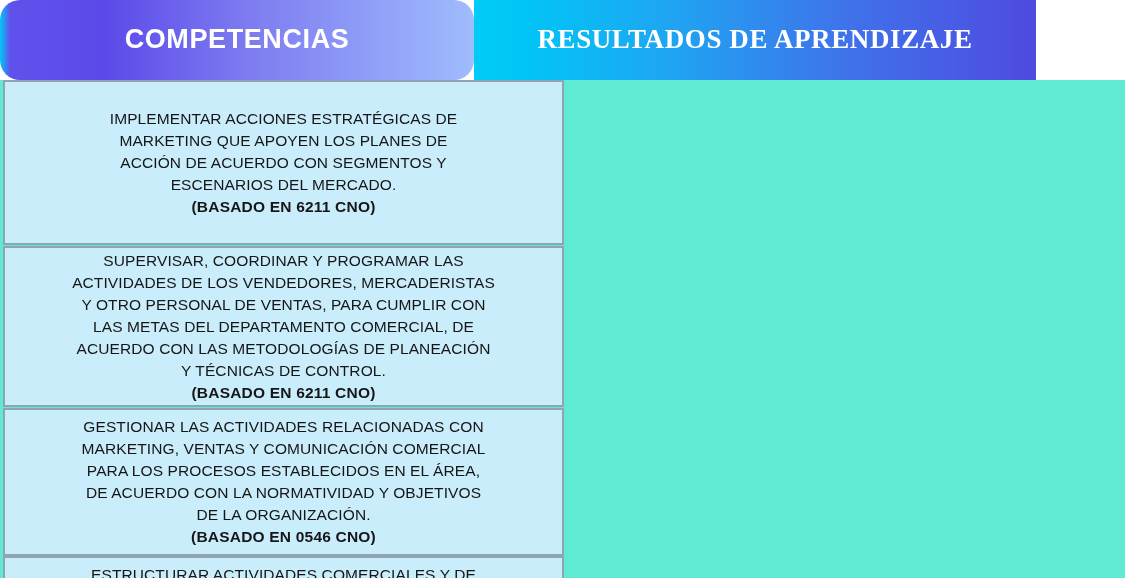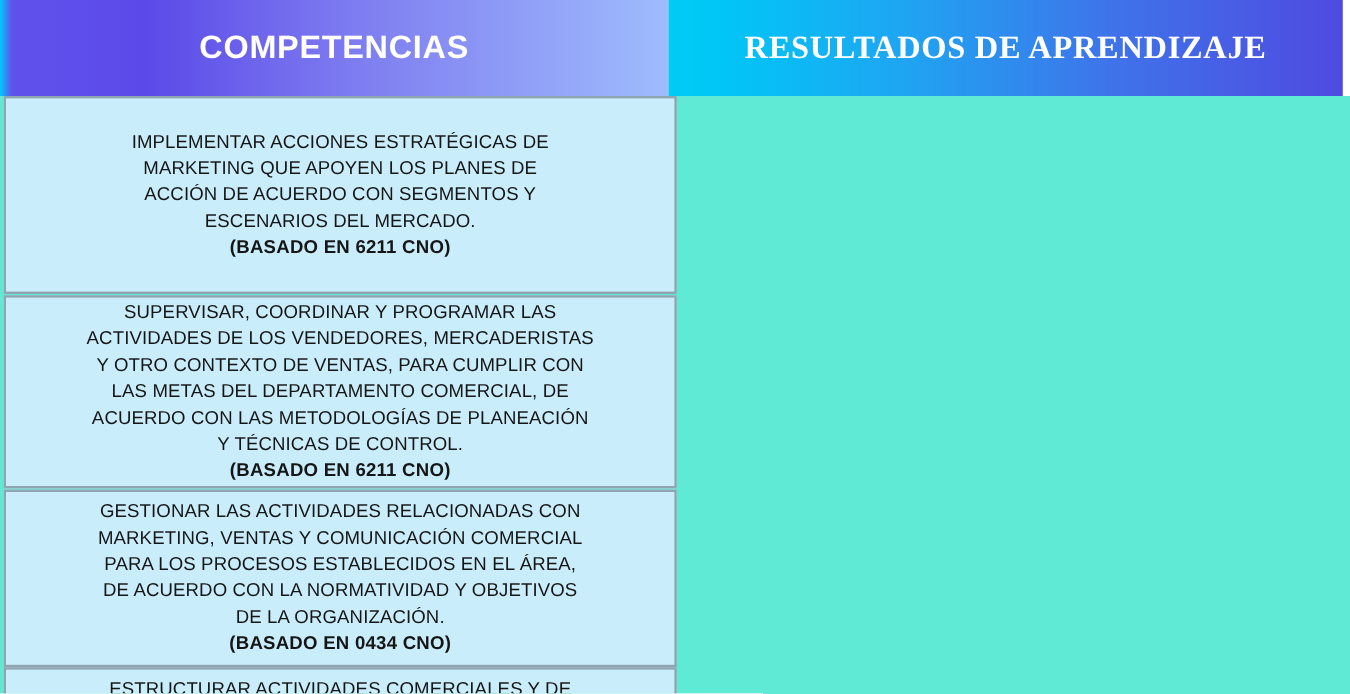--- a/index.html
+++ b/index.html
@@ -26,22 +26,23 @@
     height: 80px;
   }
   .header-cell {
     height: 80px;
     display: flex;
     align-items: center;
     justify-content: center;
     box-sizing: border-box;
   }
   .header-cell.left {
-    width: 557px;
+    width: 474px;
     background: linear-gradient(90deg, #00c8f8 0px, #6051ec 10px, #5b4ae9 22%, #7d7bf0 52%, #9fbcfd 100%);
+    border-radius: 20px;
   }
   .header-cell.right {
     width: 562px;
     background: linear-gradient(90deg, #00ccf5 0%, #00c6f6 8%, #1ea6f2 34%, #3f73ea 66%, #4f4ae0 100%);
     font-family: Liberation Serif, serif;
   }
   .header-title {
     color: #ffffff;
     font-size: 27px;
     font-weight: 700;
@@ -122,34 +123,34 @@
 MARKETING QUE APOYEN LOS PLANES DE
 ACCIÓN DE ACUERDO CON SEGMENTOS Y
 ESCENARIOS DEL MERCADO.</span><span class="cell-code">(BASADO EN 6211 CNO)</span></div>
       </div>
     </div>
 
     <div class="body-row r2">
       <div class="cell left">
         <div class="cell-text"><span>SUPERVISAR, COORDINAR Y PROGRAMAR LAS
 ACTIVIDADES DE LOS VENDEDORES, MERCADERISTAS
-Y OTRO CONTEXTO DE VENTAS, PARA CUMPLIR CON
+Y OTRO PERSONAL DE VENTAS, PARA CUMPLIR CON
 LAS METAS DEL DEPARTAMENTO COMERCIAL, DE
 ACUERDO CON LAS METODOLOGÍAS DE PLANEACIÓN
 Y TÉCNICAS DE CONTROL.</span><span class="cell-code">(BASADO EN 6211 CNO)</span></div>
       </div>
     </div>
 
     <div class="body-row r3">
       <div class="cell left">
         <div class="cell-text"><span>GESTIONAR LAS ACTIVIDADES RELACIONADAS CON
 MARKETING, VENTAS Y COMUNICACIÓN COMERCIAL
 PARA LOS PROCESOS ESTABLECIDOS EN EL ÁREA,
 DE ACUERDO CON LA NORMATIVIDAD Y OBJETIVOS
-DE LA ORGANIZACIÓN.</span><span class="cell-code">(BASADO EN 0434 CNO)</span></div>
+DE LA ORGANIZACIÓN.</span><span class="cell-code">(BASADO EN 0546 CNO)</span></div>
       </div>
       <div class="cell right">
         <div class="cell-text"><span>ESTRUCTURAR ACTIVIDADES COMERCIALES Y DE
 MARKETING DE ACUERDO A LOS LINEAMIENTOS Y
 OBJETIVOS ORGANIZACIONALES.</span></div>
       </div>
     </div>
 
   </div>
 </div>

